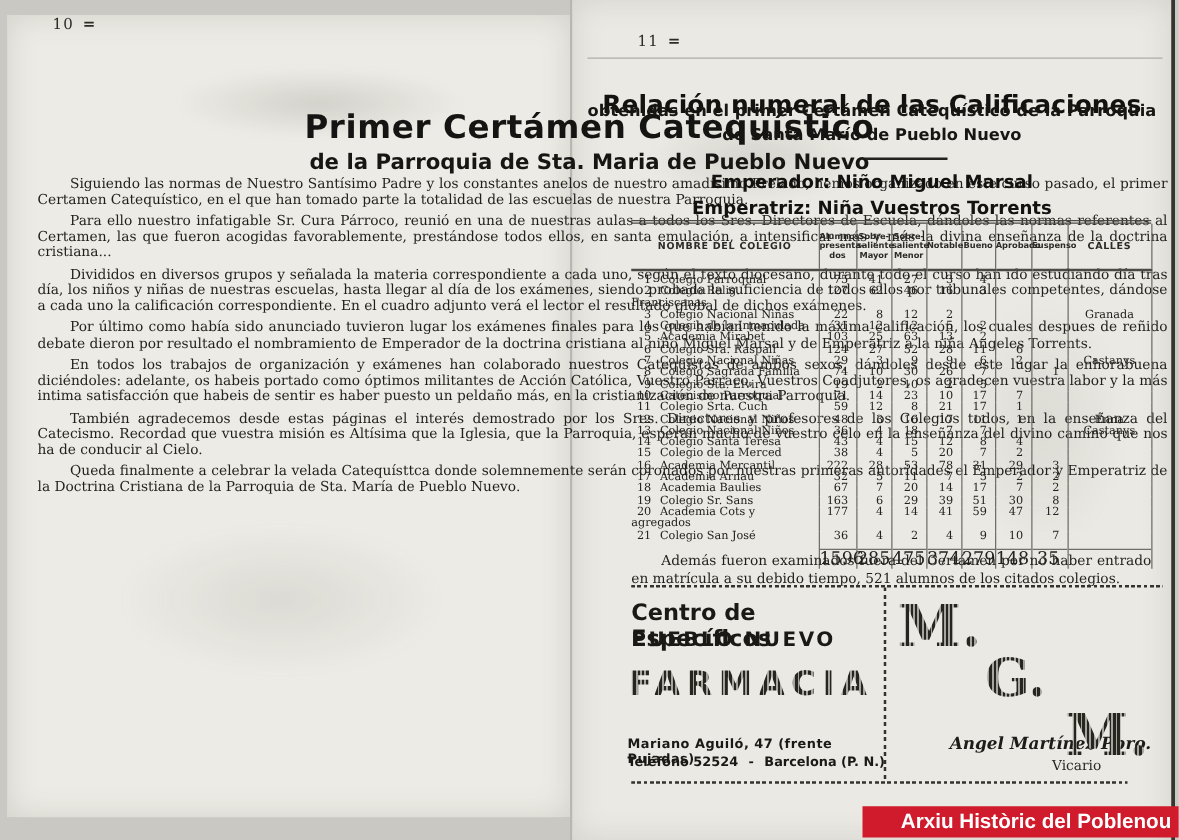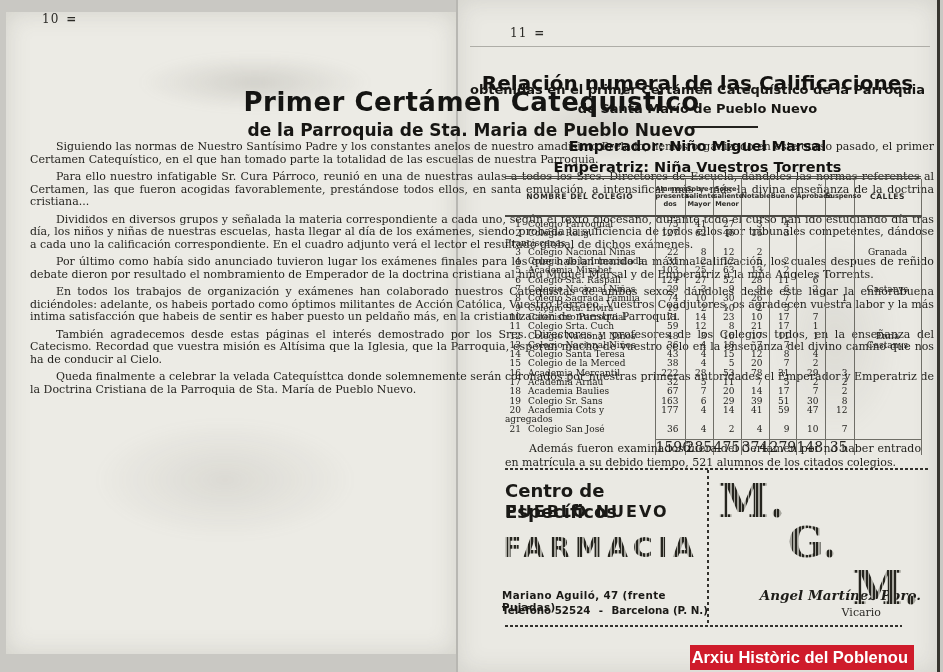--- a/index.html
+++ b/index.html
@@ -92,21 +92,21 @@
       background:repeating-linear-gradient(90deg,#26251f 0 2px,#a7a69e 2px 3.5px);
       -webkit-background-clip:text;background-clip:text;color:transparent;
     }
   }
   .mgm{position:absolute;font-family:"DejaVu Serif",serif;font-weight:bold;font-size:46px;line-height:1;}
   #mgm-1{left:718px;top:478px;}
   #mgm-2{left:788px;top:522px;font-size:42px;}
   #mgm-3{left:852px;top:565px;}
 
   
-  #watermark{position:absolute;left:690px;top:645px;width:224px;height:25px;
+  #watermark{position:absolute;left:690px;top:645px;width:253px;height:25px;
     font-family:"Liberation Sans","DejaVu Sans",sans-serif;font-weight:bold;font-size:16.5px;
     line-height:25px;text-align:right;padding-right:6px;box-sizing:border-box;}
 </style>
 </head>
 <body>
 
 <div class="seam"></div>
 <div class="page" id="left-page"></div>
 <div class="page" id="right-page"></div>
 <div class="edge-line"></div>

